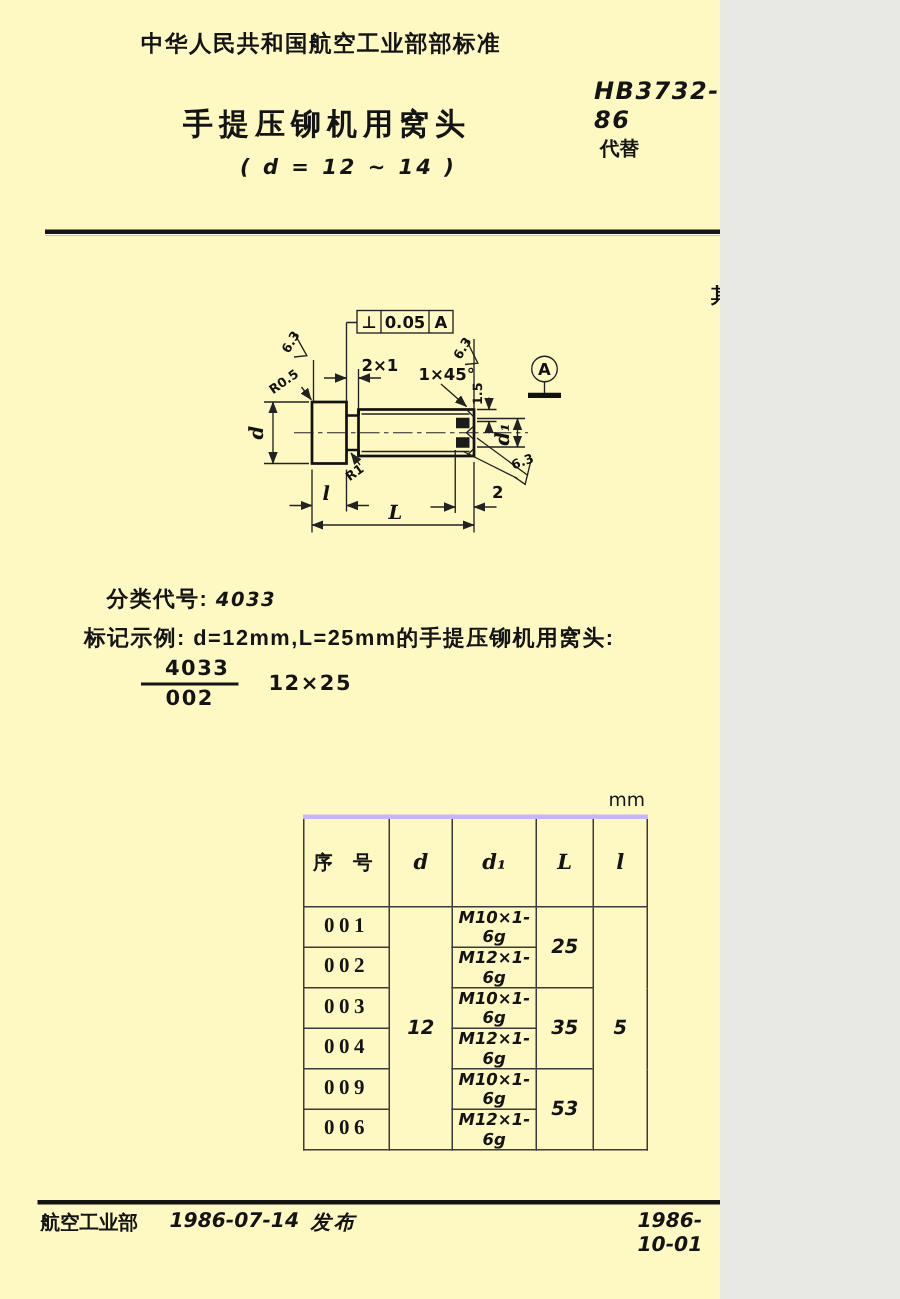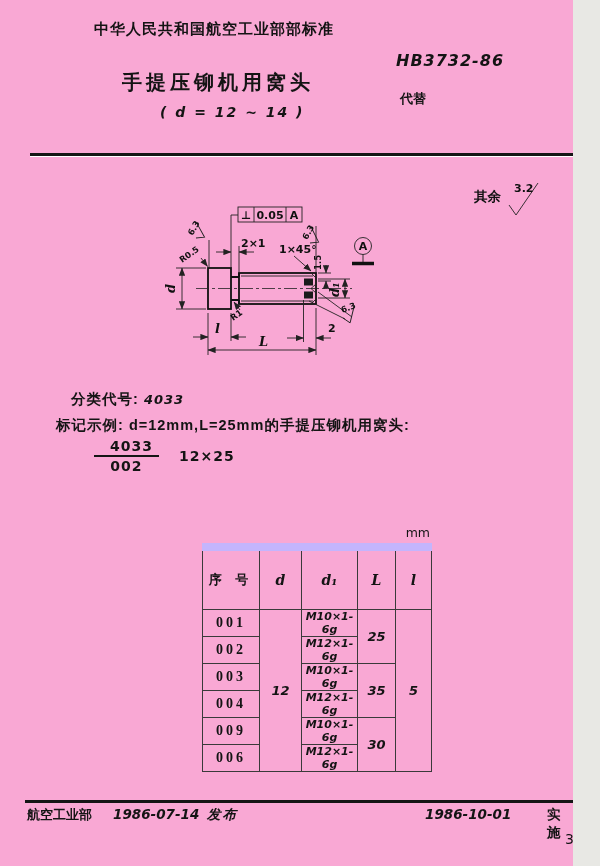--- a/index.html
+++ b/index.html
@@ -1,17 +1,17 @@
 <!DOCTYPE html>
 <html><head>
 <meta charset="utf-8">
 <style>
   html,body{margin:0;padding:0;background:#e8e8e4;}
   .page{
-    position:relative;width:573px;height:866px;background:#f9a8d4;
+    position:relative;width:480px;height:866px;background:#fef9c3;
     font-family:"Liberation Sans",sans-serif;color:#141414;overflow:hidden;
   }
   .abs{position:absolute;}
   
   .org-line{left:94px;top:20px;font-size:15px;font-weight:bold;letter-spacing:1px;}
   .std-no{left:396px;top:51px;font-size:16px;font-weight:bold;font-style:italic;font-family:"DejaVu Sans",sans-serif;letter-spacing:1px;}
   .replaces{left:400px;top:90px;font-size:13px;font-weight:bold;}
   .doc-title{left:122px;top:69px;font-size:20px;font-weight:bold;letter-spacing:4px;}
   .doc-subtitle{left:160px;top:104px;font-size:14px;font-weight:bold;font-style:italic;font-family:"DejaVu Sans",sans-serif;letter-spacing:2px;}
   .rule-top{left:30px;top:153px;width:553px;height:3px;background:#151515;border-bottom:1px solid #fff;}
@@ -20,21 +20,21 @@
   .marking{left:56px;top:416px;font-size:14.5px;font-weight:bold;letter-spacing:1px;}
   .code-row{left:94px;top:438px;display:flex;align-items:center;}
   .frac{display:inline-block;text-align:center;font-weight:bold;font-family:"DejaVu Sans",sans-serif;font-size:14px;}
   .frac .top{display:block;padding:0 6px 1px 16px;border-bottom:2px solid #151515;letter-spacing:1px;}
   .frac .bot{display:block;padding:1px 10px 0 10px;letter-spacing:1px;}
   .code-size{margin-left:20px;font-size:14px;font-weight:bold;font-family:"DejaVu Sans",sans-serif;letter-spacing:1px;}
   
   .tbl-wrap{left:202px;top:503px;width:230px;}
   .unit{text-align:right;font-size:12.5px;padding-right:2px;font-family:"DejaVu Sans",sans-serif;margin-top:22px;}
   table{border-collapse:collapse;margin-top:3px;width:229px;table-layout:fixed;}
-  table{border-top:8px solid #c4b5fd;padding-left:16px;}
+  table{border-top:3px solid #c4b5fd;padding-left:16px;}
   th,td{border:1px solid #3a3a3a;text-align:center;padding:0;}
   th{height:58px;font-size:14px;font-weight:bold;}
   td{height:24px;font-size:13px;}
   .th-cn{letter-spacing:5px;font-size:13px;}
   .it{font-family:"DejaVu Serif",serif;font-style:italic;font-weight:bold;}
   .num{font-family:Liberation Serif, serif;letter-spacing:3px;font-weight:bold;font-size:14px;}
   .val{font-family:"DejaVu Sans",sans-serif;font-style:italic;font-weight:bold;font-size:13px;}
   .thread{font-family:"DejaVu Sans",sans-serif;font-style:italic;font-weight:bold;font-size:11px;letter-spacing:0;}
   
   .rule-bottom{left:25px;top:800px;width:556px;height:2.5px;background:#151515;}
@@ -212,21 +212,21 @@
         <td class="thread">M10×1-6g</td>
         <td class="val" rowspan="2">35</td>
       </tr>
       <tr>
         <td class="num">004</td>
         <td class="thread">M12×1-6g</td>
       </tr>
       <tr>
         <td class="num">009</td>
         <td class="thread">M10×1-6g</td>
-        <td class="val" rowspan="2">30</td>
+        <td class="val" rowspan="2">53</td>
       </tr>
       <tr>
         <td class="num">006</td>
         <td class="thread">M12×1-6g</td>
       </tr>
     </tbody>
       </table>
   </div>
 
   <div class="abs rule-bottom"></div>

